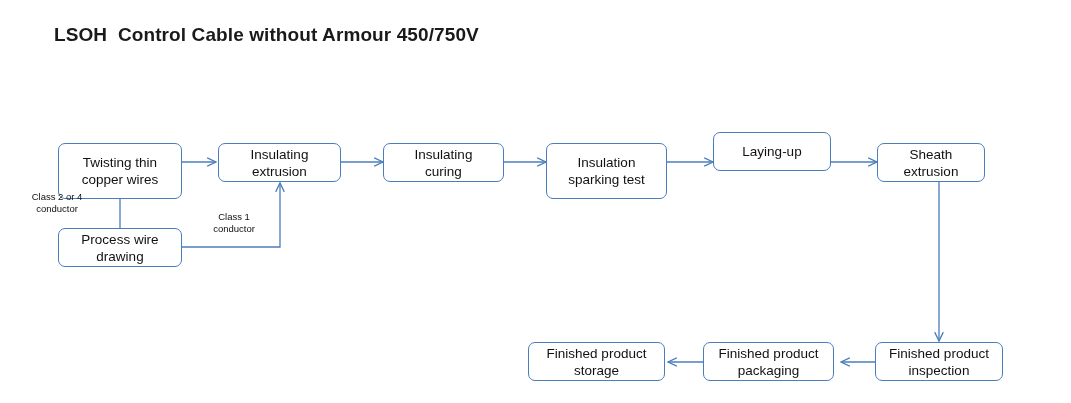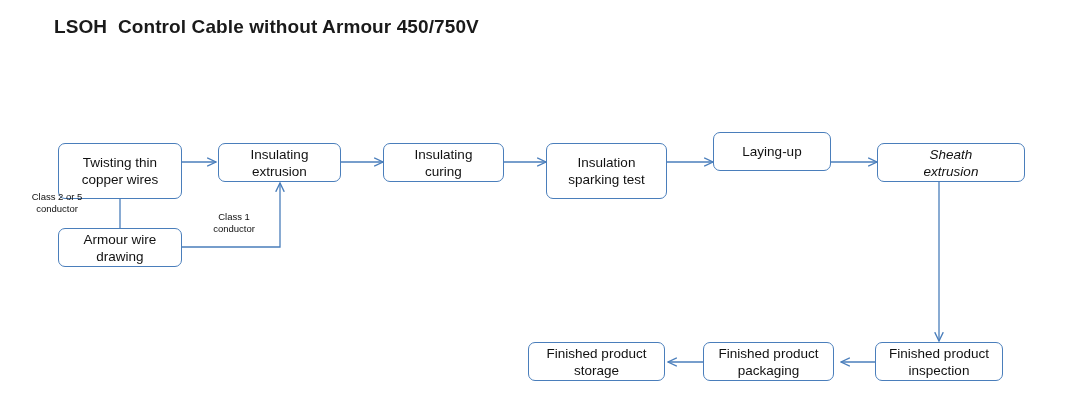--- a/index.html
+++ b/index.html
@@ -12,21 +12,21 @@
     height: 403px;
     position: relative;
     overflow: hidden;
     font-family: "Liberation Sans", sans-serif;
     color: #000000;
   }
 
   #diagram-title {
     position: absolute;
     left: 54px;
-    top: 14px;
+    top: 22px;
     width: 700px;
     font-size: 19px;
     font-weight: bold;
     line-height: 26px;
     color: #1a1a1a;
     letter-spacing: 0.1px;
   }
   #diagram-title .title-line {
     display: block;
     white-space: pre;
@@ -119,42 +119,42 @@
 
 <div class="node" style="left:546px; top:143px; width:121px; height:56px;">
   <span class="node-label">Insulation
 sparking test</span>
 </div>
 
 <div class="node" style="left:713px; top:132px; width:118px; height:39px;">
   <span class="node-label">Laying-up</span>
 </div>
 
-<div class="node" style="left:877px; top:143px; width:148px; height:39px;font-style:italic;">
+<div class="node" style="left:877px; top:143px; width:108px; height:39px;">
   <span class="node-label">Sheath
 extrusion</span>
 </div>
 
 <div class="node" style="left:58px; top:228px; width:124px; height:39px;">
-  <span class="node-label">Armour wire
+  <span class="node-label">Process wire
 drawing</span>
 </div>
 
 <div class="node" style="left:875px; top:342px; width:128px; height:39px;">
   <span class="node-label">Finished product
 inspection</span>
 </div>
 
 <div class="node" style="left:703px; top:342px; width:131px; height:39px;">
   <span class="node-label">Finished product
 packaging</span>
 </div>
 
 <div class="node" style="left:528px; top:342px; width:137px; height:39px;">
   <span class="node-label">Finished product
 storage</span>
 </div>
 
-<div class="edge-label" style="left:14px; top:191px; width:86px;">Class 2 or 5
+<div class="edge-label" style="left:14px; top:191px; width:86px;">Class 2 or 4
 conductor</div>
 
 <div class="edge-label" style="left:192px; top:211px; width:84px;">Class 1
 conductor</div>
 
 </body></html>

